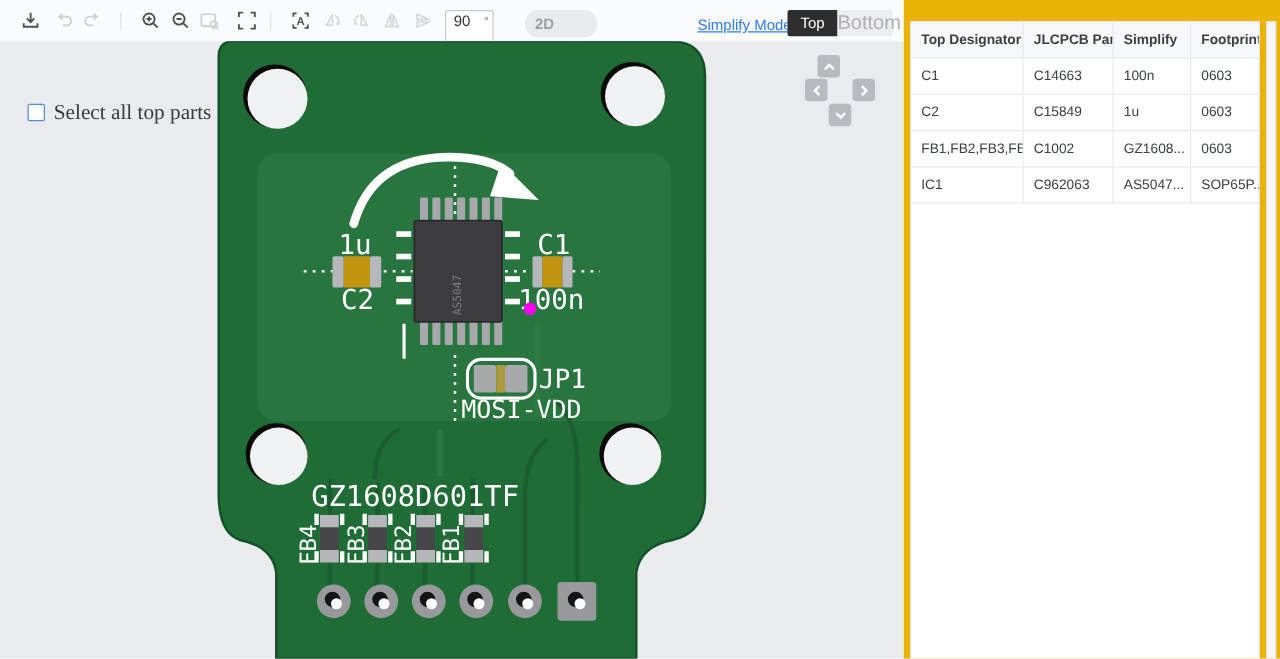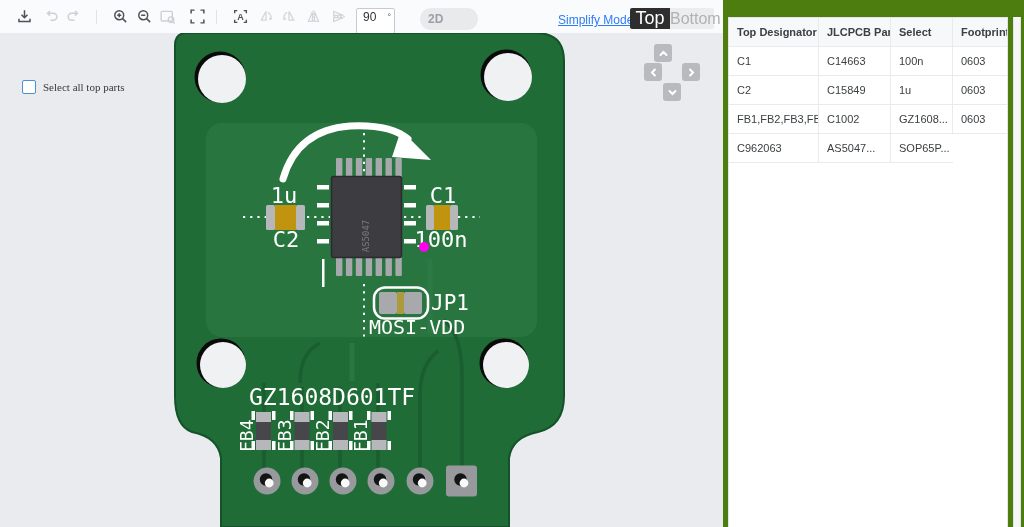--- a/index.html
+++ b/index.html
@@ -24,40 +24,40 @@
                 background:#e9eaec; border-radius:11px; }
   .dim-2d { position:absolute; left:8px; top:4px; font-size:12px; font-weight:bold; color:#9aa0a6; cursor:pointer;}
   .dim-knob { position:absolute; right:0px; top:0px; width:32px; height:22px; background:#fff;
               border:1px solid #d5d7da; border-radius:11px; text-align:center; line-height:20px;
               font-size:12px; font-weight:bold; color:#1f2023; box-shadow:0 1px 2px rgba(0,0,0,.12); cursor:pointer;margin-top:25px;}
 
   .simplify-link { position:absolute; left:558px; top:13px; font-size:12px; color:#2d7cf7;
                    text-decoration:underline; cursor:pointer; }
 
   .side-btns { position:absolute; left:630px; top:8px; height:21px; display:flex; }
-  .btn-top { width:40px; background:#2e2e2e; color:#fff; font-size:18px; text-align:center;
+  .btn-top { width:40px; background:#2e2e2e; color:#fff; font-size:12px; text-align:center;
              line-height:21px; border-radius:2px 0 0 2px; cursor:pointer; }
   .btn-bottom { width:44px; background:#ededee; color:#aeb1b5; font-size:16px; text-align:center;
                 line-height:21px; border-radius:0 2px 2px 0; cursor:pointer; }
 
   
   .canvas { position:absolute; left:0; top:33px; width:723px; height:494px; background:#e9ebee; }
   .board-svg { position:absolute; left:0; top:0; }
   .silk { font-family:"DejaVu Sans Mono", monospace; fill:#fff; }
 
   .select-all { position:absolute; left:22px; top:47px; display:flex; align-items:center; }
   .cbx { width:14px; height:14px; background:#fff; border:1.5px solid #4a90d2; border-radius:2px; cursor:pointer; }
-  .cbx-label { margin-left:7px; font-family:"Liberation Serif", serif; font-size:11px; color:#3a3a3a; }
+  .cbx-label { margin-left:7px; font-family:"Liberation Serif", serif; font-size:17px; color:#3a3a3a; }
 
   .nav-btn { position:absolute; width:18px; height:18px; background:#b7bbc0; border-radius:3px;
              display:flex; align-items:center; justify-content:center; cursor:pointer; }
   .nav-btn svg { width:11px; height:11px; }
 
   
-  .panel { position:absolute; left:723px; top:0; width:301px; height:527px; background:#4d7c0f; }
+  .panel { position:absolute; left:723px; top:0; width:301px; height:527px; background:#eab308; }
   .parts-table { position:absolute; left:5px; top:17px; width:280px; height:510px;
                  border:1px solid #e2e4e7; border-bottom:none; background:#fff; font-size:11px; }
   .t-row { display:grid; grid-template-columns:90px 72px 62px 54px; height:29px; }
   .t-row.head { background:#f7f8fa; font-weight:bold; color:#2e3134; }
   .t-cell { border-right:1px solid #e8eaec; border-bottom:1px solid #e8eaec; padding-left:8px;
             line-height:28px; color:#3c4043; overflow:hidden; white-space:nowrap; }
   .t-cell:last-child { border-right:none; }
   .scroll-track { position:absolute; left:290px; top:17px; width:8px; height:510px;
                   background:#f5f6f7; border-left:1px solid #e3e4e6; border-right:1px solid #e3e4e6; }
 </style>
@@ -364,21 +364,21 @@
   <svg viewBox="0 0 10 10" fill="none" stroke="#fff" stroke-width="1.8" stroke-linecap="round">
       <path d="M2.3 3.7 5 6.4l2.7-2.7"></path>
     </svg>
 </div>
 
 <div class="panel">
   <div class="parts-table">
     <div class="t-row head">
       <div class="t-cell">Top Designator</div>
       <div class="t-cell">JLCPCB Part #</div>
-      <div class="t-cell">Select</div>
+      <div class="t-cell">Simplify</div>
       <div class="t-cell">Footprint</div>
     </div>
     <div class="t-row">
       <div class="t-cell">C1</div>
       <div class="t-cell">C14663</div>
       <div class="t-cell">100n</div>
       <div class="t-cell">0603</div>
     </div>
     <div class="t-row">
       <div class="t-cell">C2</div>
@@ -386,19 +386,20 @@
       <div class="t-cell">1u</div>
       <div class="t-cell">0603</div>
     </div>
     <div class="t-row">
       <div class="t-cell">FB1,FB2,FB3,FB4</div>
       <div class="t-cell">C1002</div>
       <div class="t-cell">GZ1608...</div>
       <div class="t-cell">0603</div>
     </div>
     <div class="t-row">
+      <div class="t-cell">IC1</div>
       <div class="t-cell">C962063</div>
       <div class="t-cell">AS5047...</div>
       <div class="t-cell">SOP65P...</div>
     </div>
   </div>
   <div class="scroll-track"></div>
 </div>
 
 </body></html>

